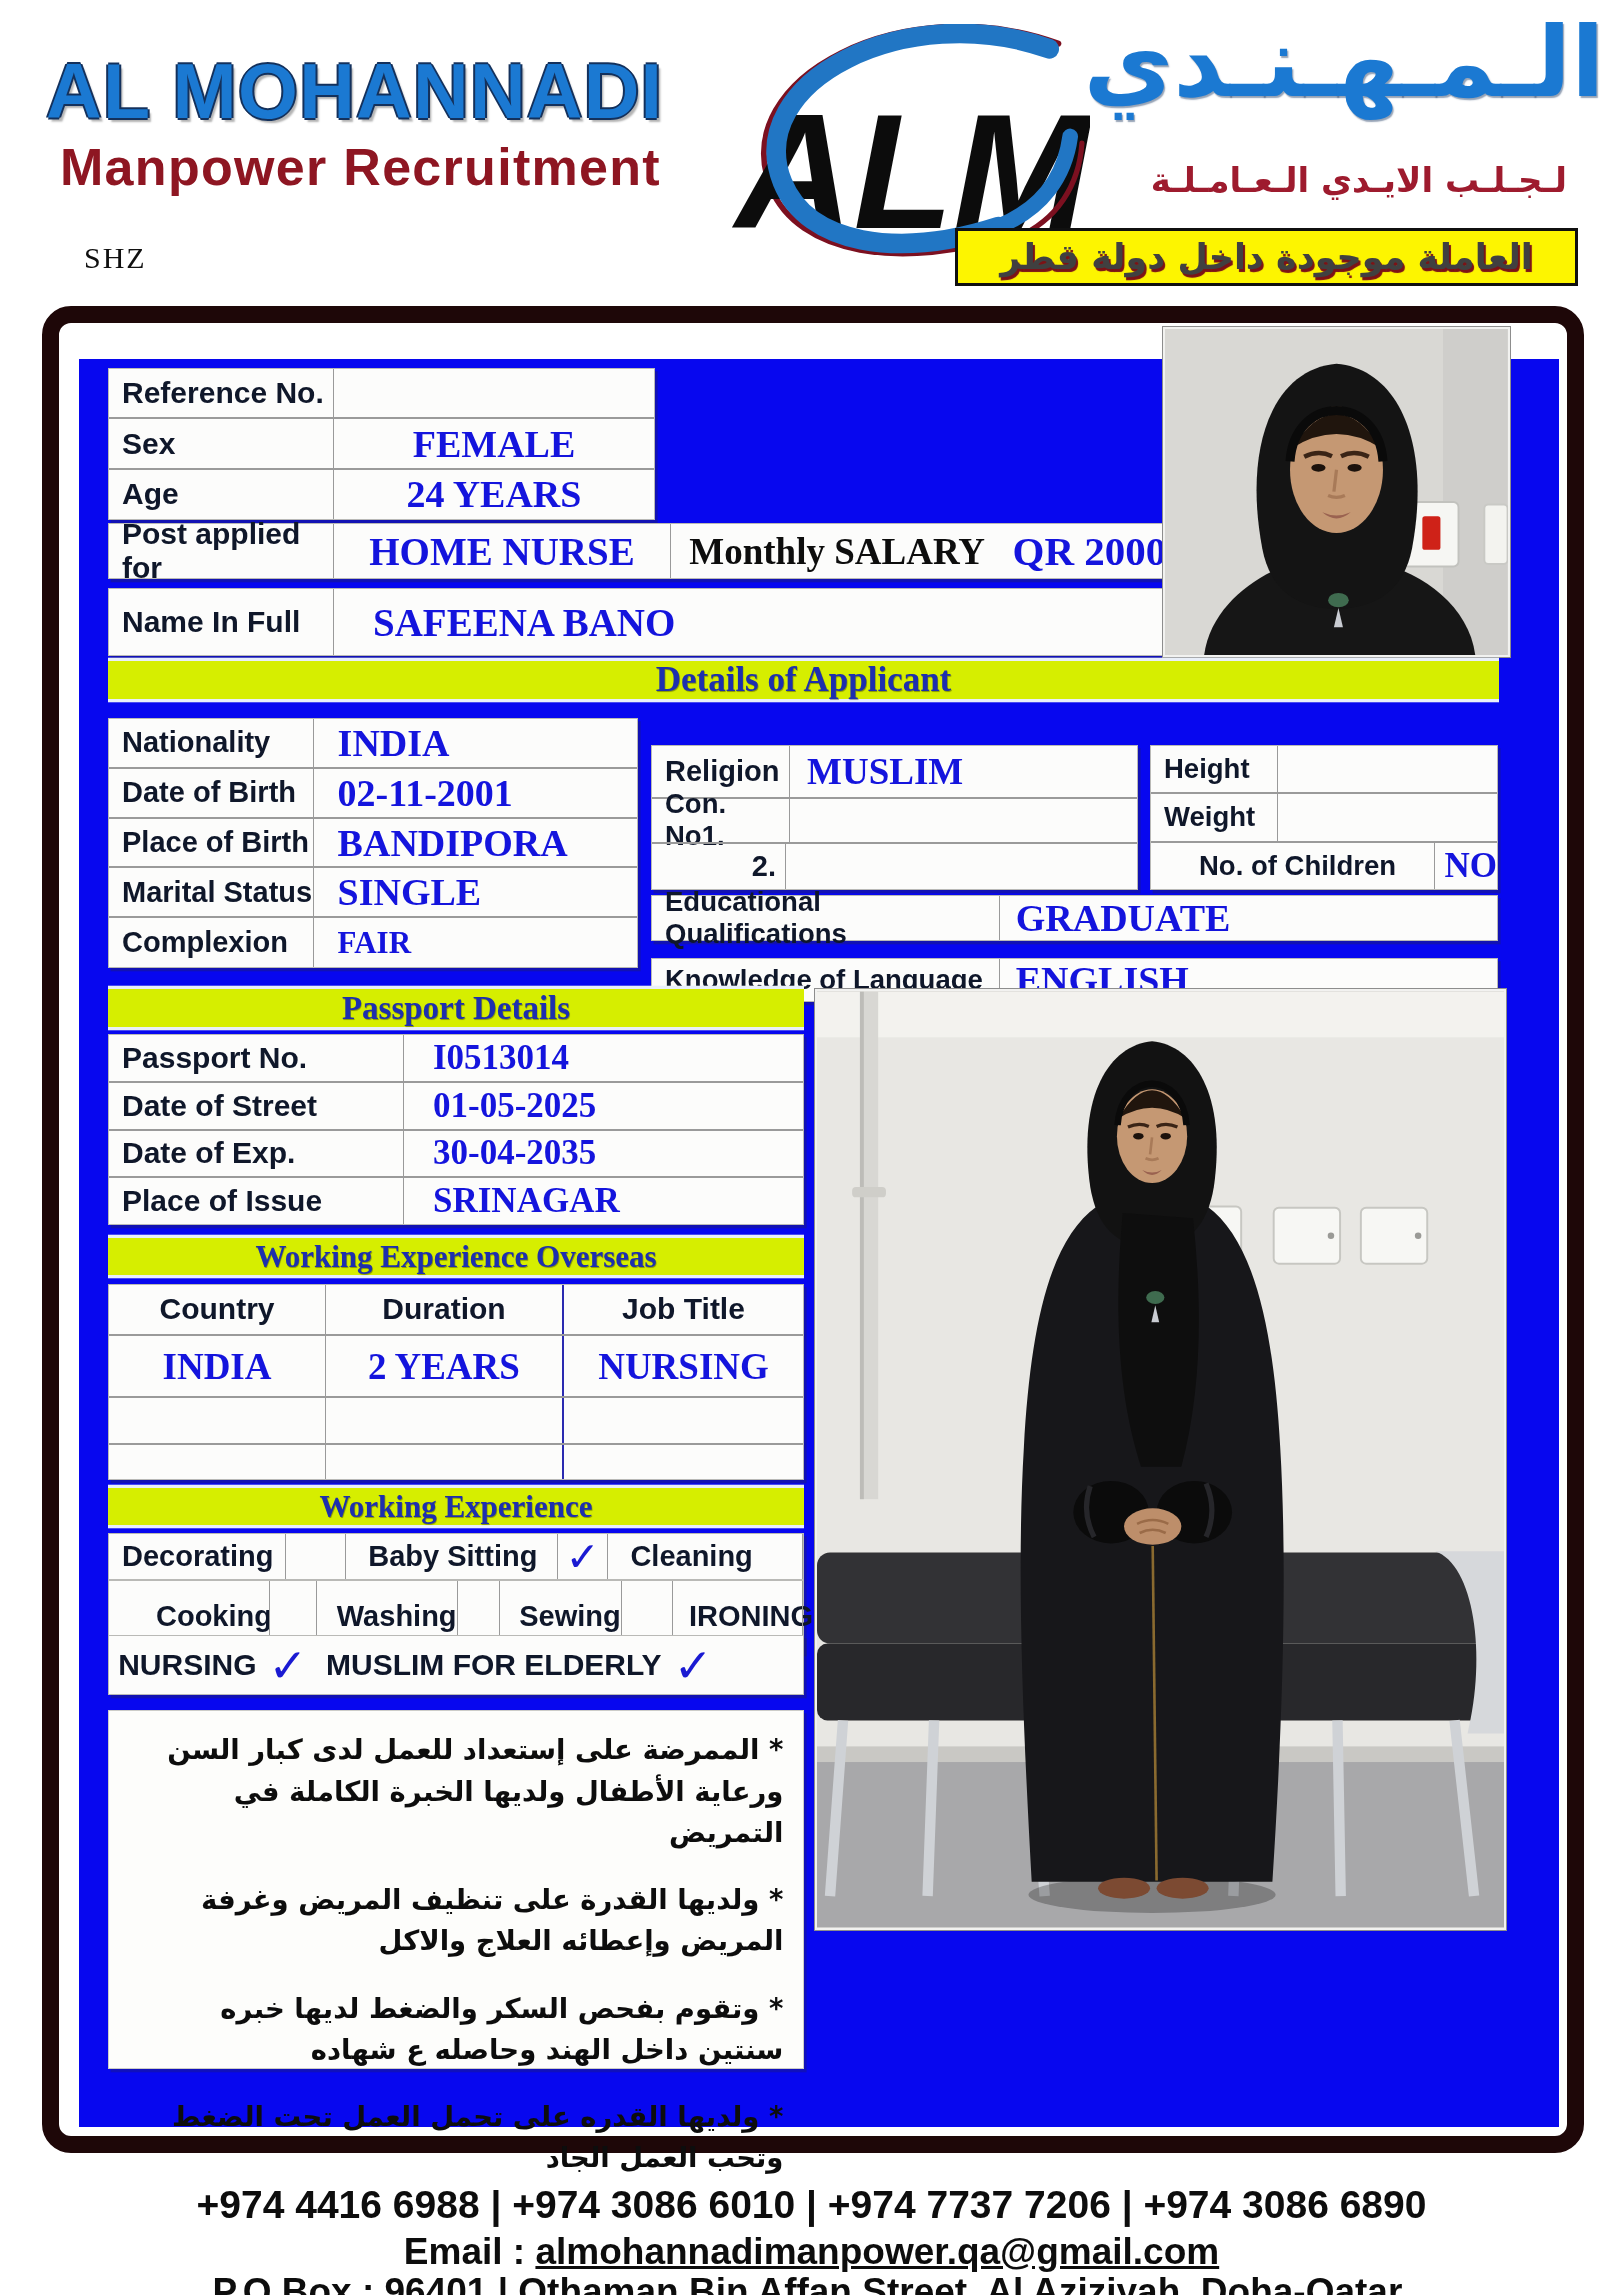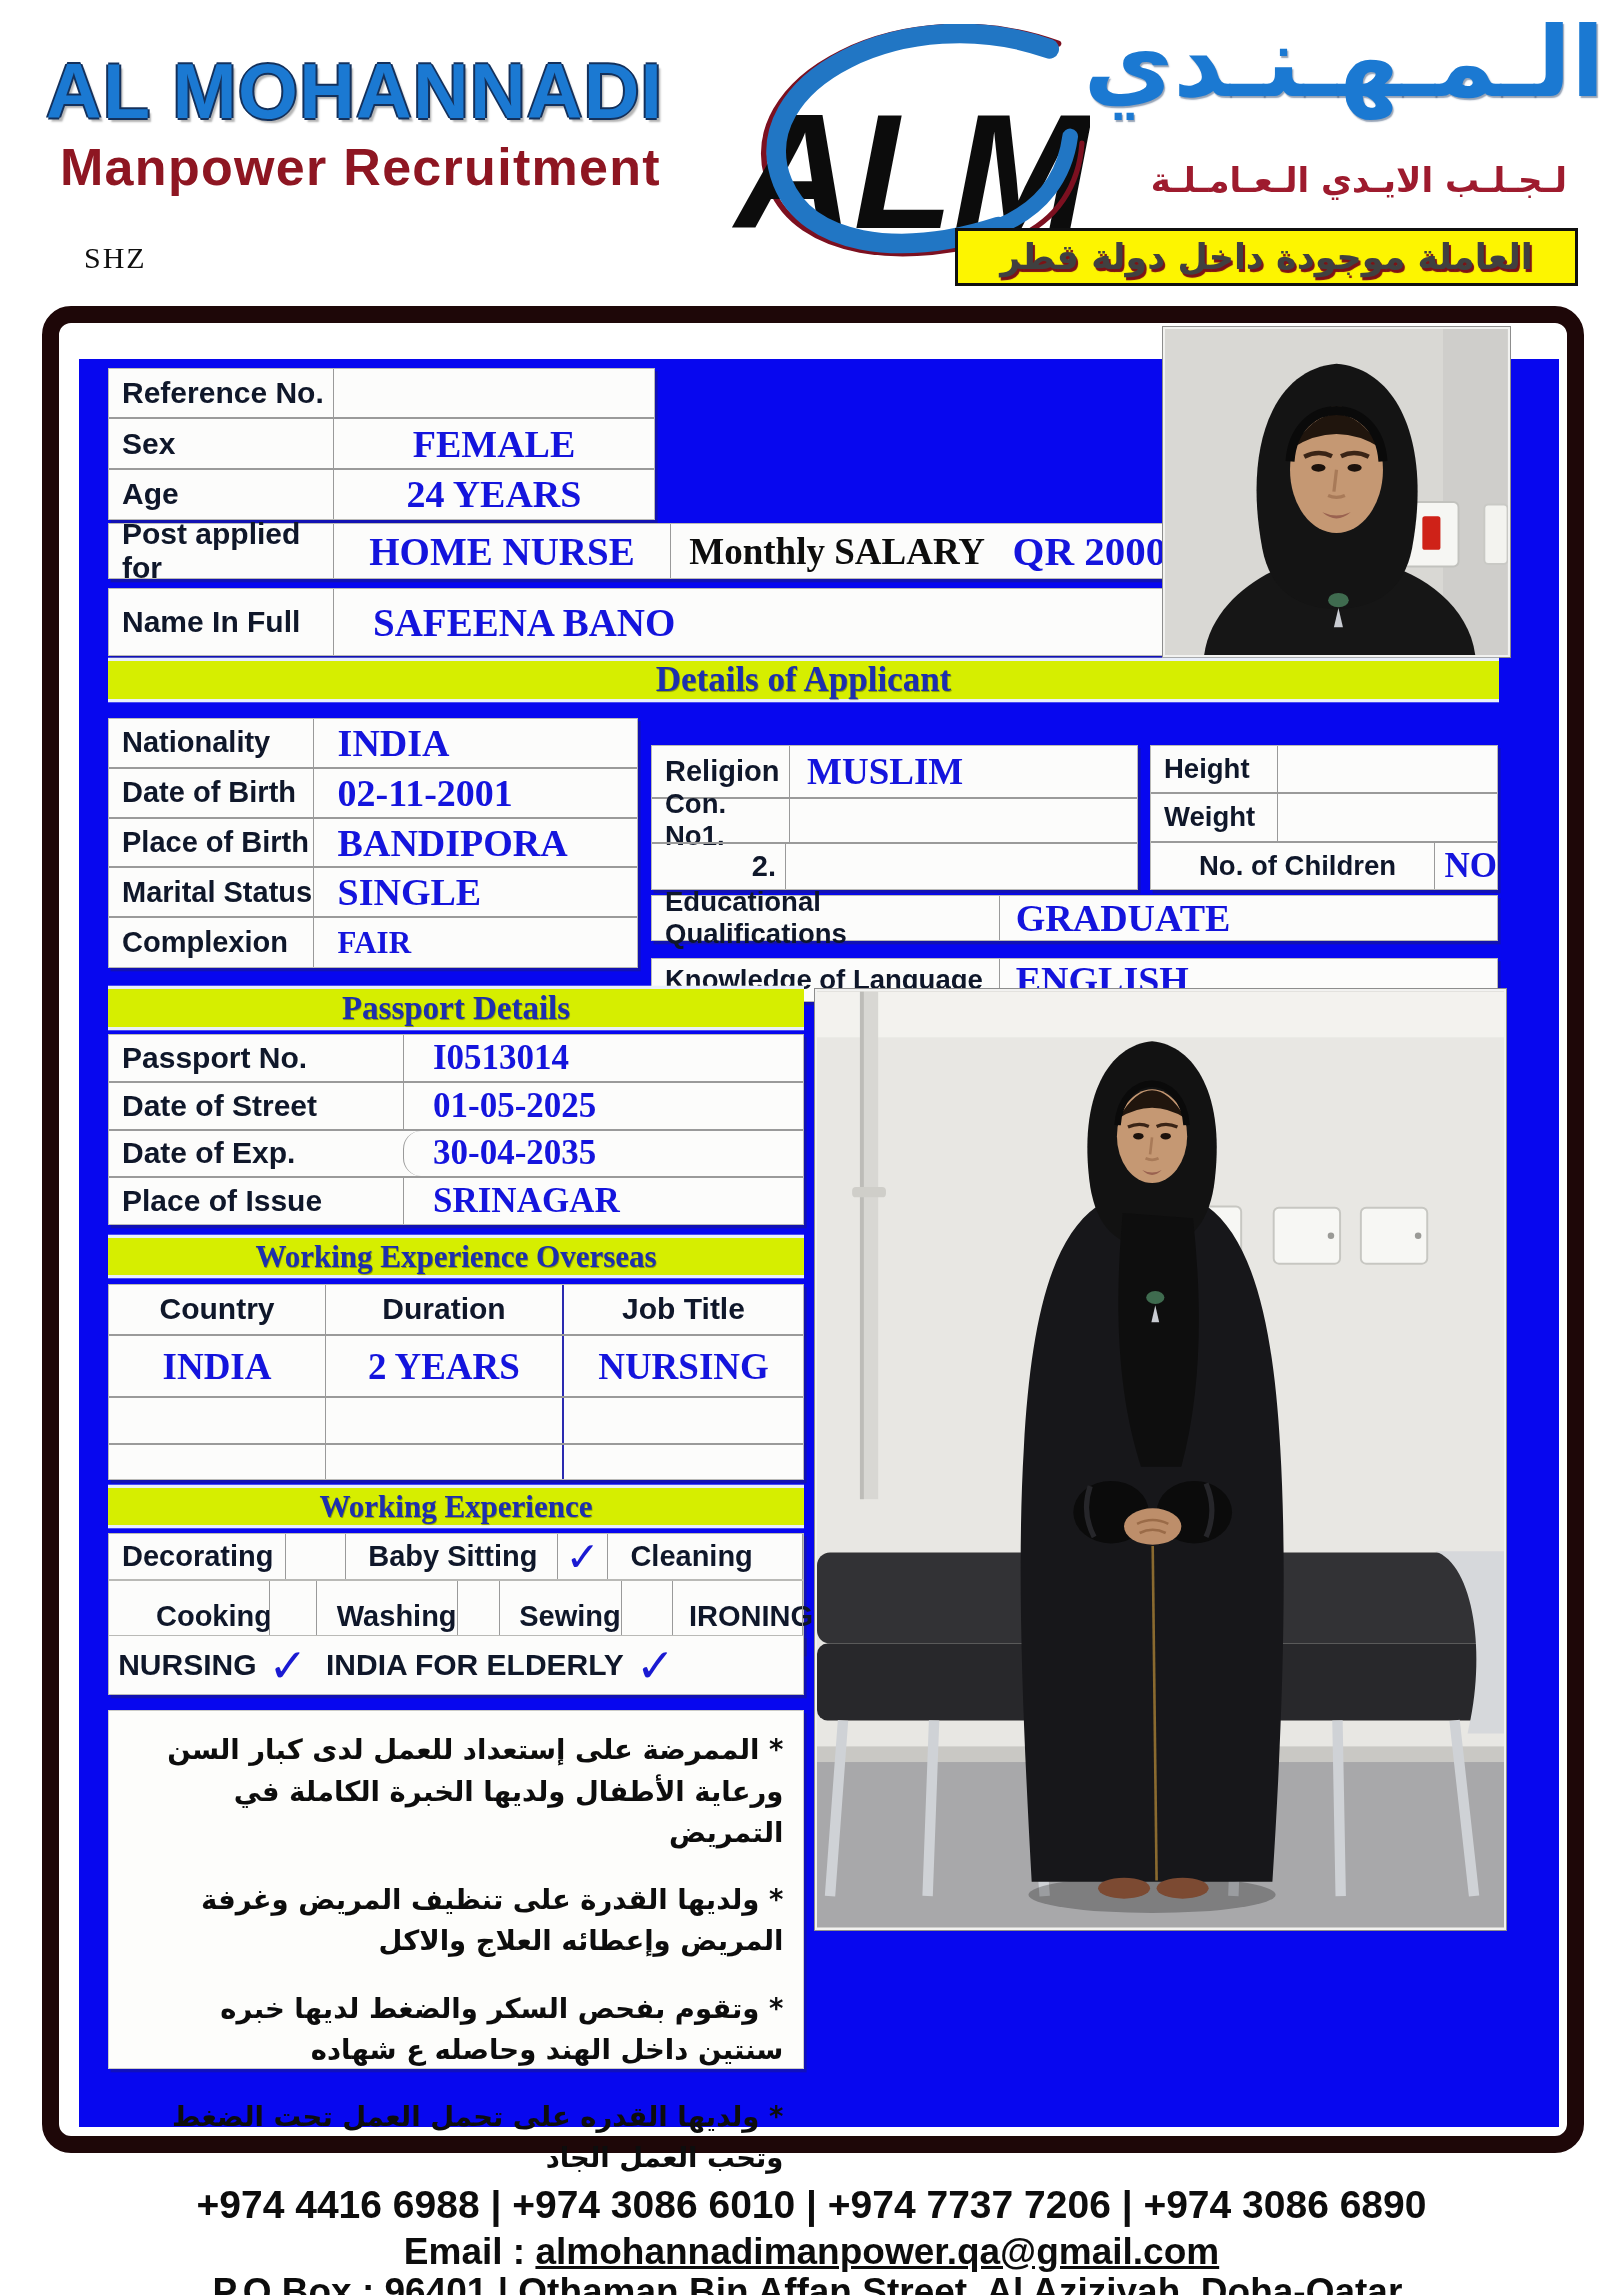--- a/index.html
+++ b/index.html
@@ -196,21 +196,21 @@
     <div style="display:flex;height:48px;">
       <div class="lab" style="width:281px;font-size:30px;">Passport No.</div>
       <div class="val cdiv" style="flex:1;font-size:35px;padding-left:29px;">I0513014</div>
     </div>
     <div class="rdiv" style="display:flex;height:48px;">
       <div class="lab" style="width:281px;font-size:30px;">Date of Street</div>
       <div class="val cdiv" style="flex:1;font-size:35px;padding-left:29px;">01-05-2025</div>
     </div>
     <div class="rdiv" style="display:flex;height:48px;">
       <div class="lab" style="width:281px;font-size:30px;">Date of Exp.</div>
-      <div class="val cdiv" style="flex:1;font-size:35px;padding-left:29px;border-radius:18px;">30-04-2035</div>
+      <div class="val cdiv" style="flex:1;font-size:35px;padding-left:29px;">30-04-2035</div>
     </div>
     <div class="rdiv" style="display:flex;height:48px;">
       <div class="lab" style="width:281px;font-size:30px;">Place of Issue</div>
       <div class="val cdiv" style="flex:1;font-size:35px;padding-left:29px;">SRINAGAR</div>
     </div>
   </div>
 
   <div class="abs band" style="left:108px;top:1238px;width:696px;height:37px;font-size:31px;">Working Experience Overseas</div>
   <div class="abs wrow" style="left:108px;top:1284px;width:696px;height:196px;flex-direction:column;">
     <div style="display:flex;height:51px;">
@@ -253,21 +253,21 @@
     <div class="check cdiv" style="width:48px;font-size:41px;"></div>
     <div class="lab cdiv" style="width:115px;font-size:29px;padding-left:19.6px;">Sewing</div>
     <div class="check cdiv" style="width:59px;font-size:41px;"></div>
     <div class="lab cdiv" style="width:113px;font-size:29px;padding-left:15.7px;">IRONING</div>
     <div class="check cdiv" style="flex:1;font-size:41px;"></div>
   </div>
 
   <div class="abs wrow" style="left:108px;top:1635px;width:696px;height:60px;align-items:center;padding-left:9.2px;">
     <span class="lab" style="font-size:30px;padding-left:0;">NURSING</span>
     <span class="check" style="font-size:47px;width:63px;">✓</span>
-    <span class="lab" style="font-size:30px;padding-left:6.5px;">INDIA FOR ELDERLY</span>
+    <span class="lab" style="font-size:30px;padding-left:6.5px;">MUSLIM FOR ELDERLY</span>
     <span class="check" style="font-size:47px;width:63px;">✓</span>
   </div>
 
   <div class="abs notes">
     <p>* الممرضة على إستعداد للعمل لدى كبار السن ورعاية الأطفال ولديها الخبرة الكاملة في التمريض</p>
     <p>* ولديها القدرة على تنظيف المريض وغرفة المريض وإعطائه العلاج والاكل</p>
     <p>* وتقوم بفحص السكر والضغط لديها خبره سنتين داخل الهند وحاصله ع شهاده</p>
     <p>* ولديها القدره على تحمل العمل تحت الضغط وتحب العمل الجاد</p>
   </div>
 

